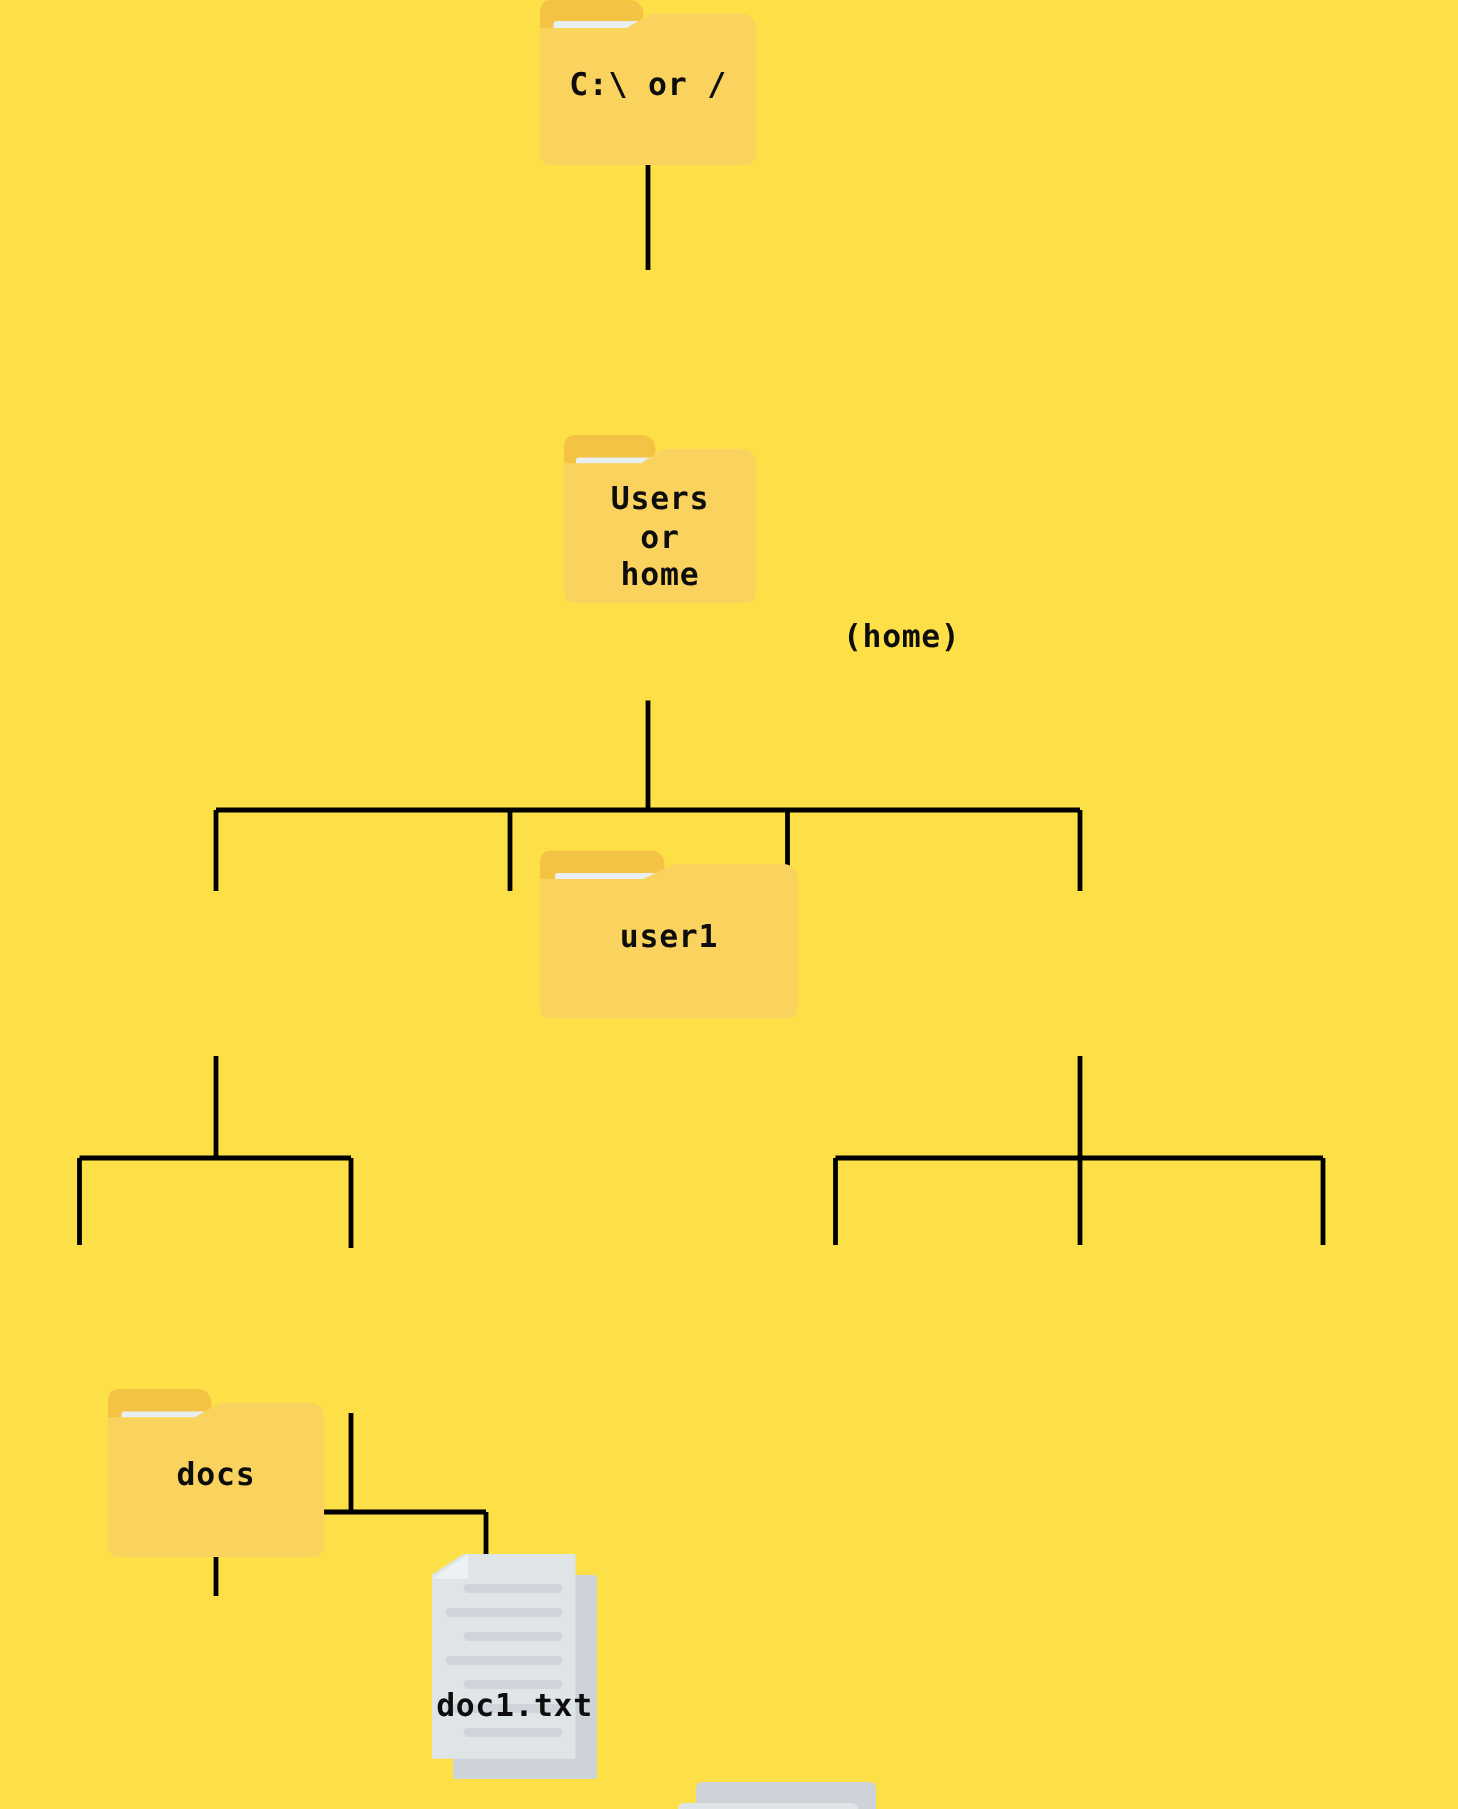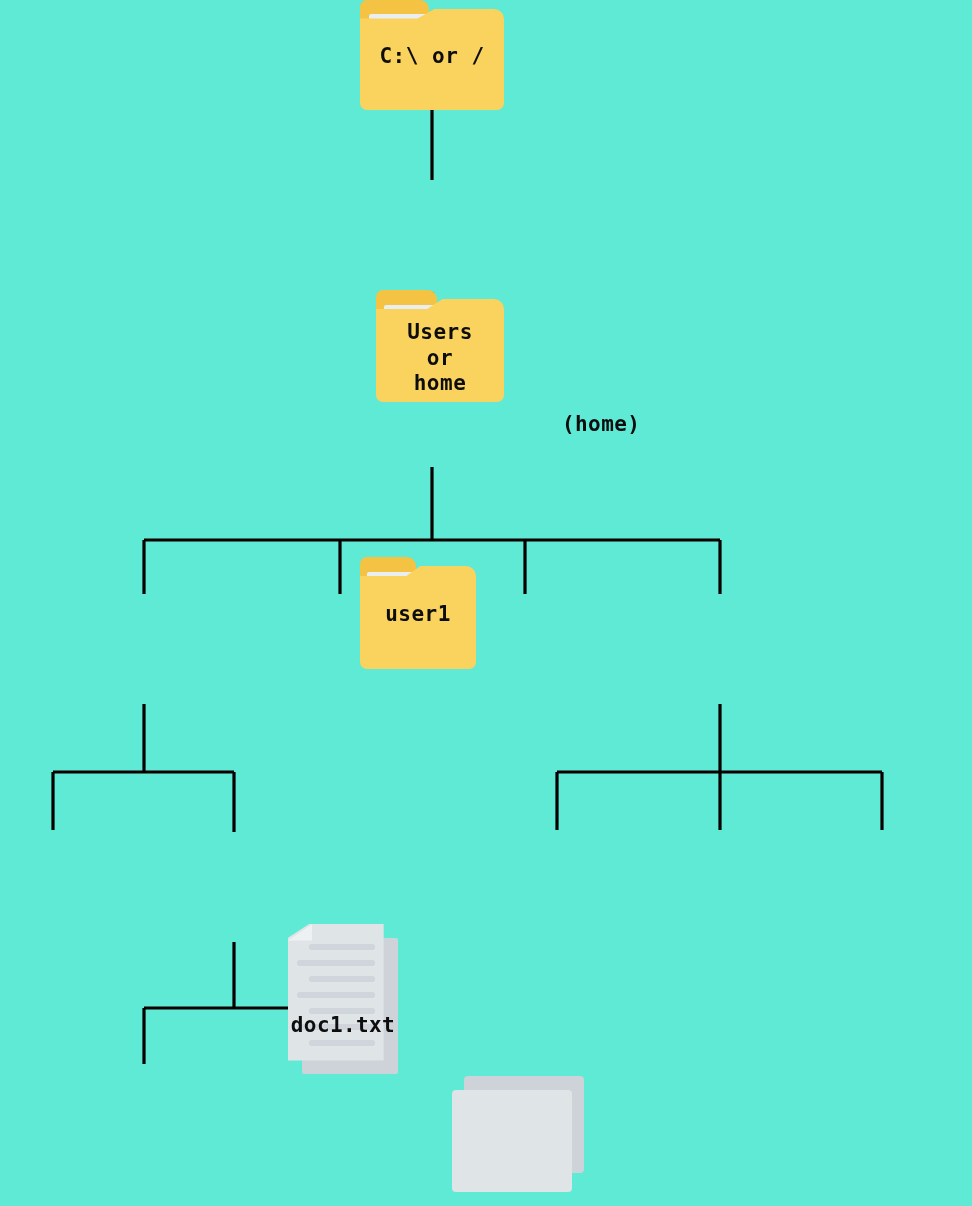--- a/index.html
+++ b/index.html
@@ -9,21 +9,21 @@
     background: #ffffff;
   }
   body {
     font-family: "DejaVu Sans Mono", "Liberation Mono", monospace;
   }
   #canvas {
     position: relative;
     width: 972px;
     height: 1206px;
     overflow: hidden;
-    background: #5eead4;
+    background: #fde047;
   }
   #edges {
     position: absolute;
     left: 0;
     top: 0;
     width: 972px;
     height: 1206px;
     pointer-events: none;
   }
   .node {
@@ -231,28 +231,34 @@
 
   <div class="node folder multiline" style="left:360px; top:180px; width:128px; height:112px;margin-left:16px;">
     <div class="tab"></div>
     <div class="sheet"></div>
     <div class="front"></div>
     <div class="flabel">Users
 or
 home</div>
   </div>
 
-  <div class="node folder" style="left:360px; top:335px; width:116px; height:112px;">
+  <div class="node folder" style="left:360px; top:345px; width:172px; height:112px;">
     <div class="tab"></div>
     <div class="sheet"></div>
     <div class="front"></div>
     <div class="flabel">user1</div>
   </div>
   <div class="sidelabel" style="left:520px; top:412px;margin-left:42px;">(home)</div>
 
+  <div class="node folder" style="left:72px; top:592px; width:144px; height:112px;">
+    <div class="tab"></div>
+    <div class="sheet"></div>
+    <div class="front"></div>
+    <div class="flabel">docs</div>
+  </div>
 
   <div class="node doc" style="left:288px; top:590px; width:110px; height:150px;border-radius:30px;">
     <div class="shadow"></div>
     <div class="page"></div>
     <div class="fold"></div>
     <div class="lines">
       <i></i>
         <i></i>
         <i></i>
         <i></i>

